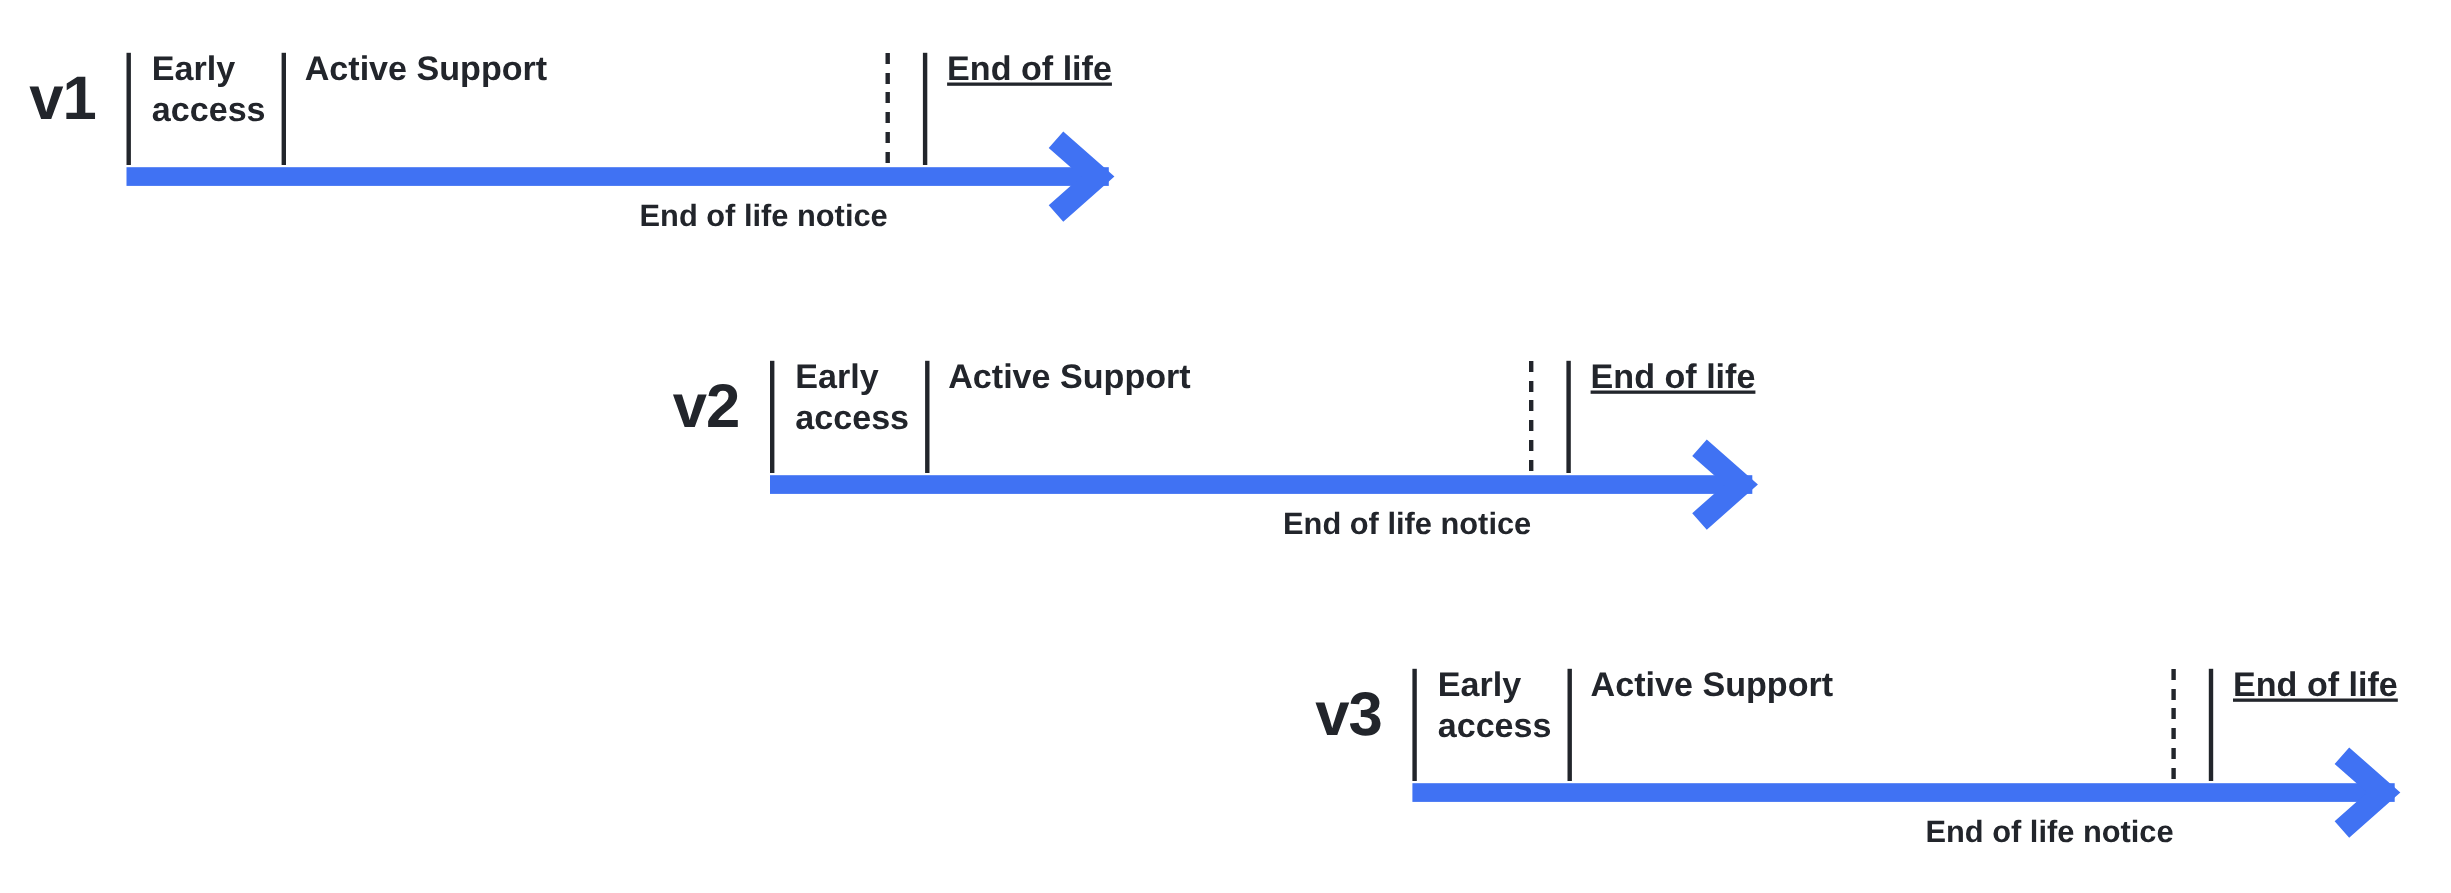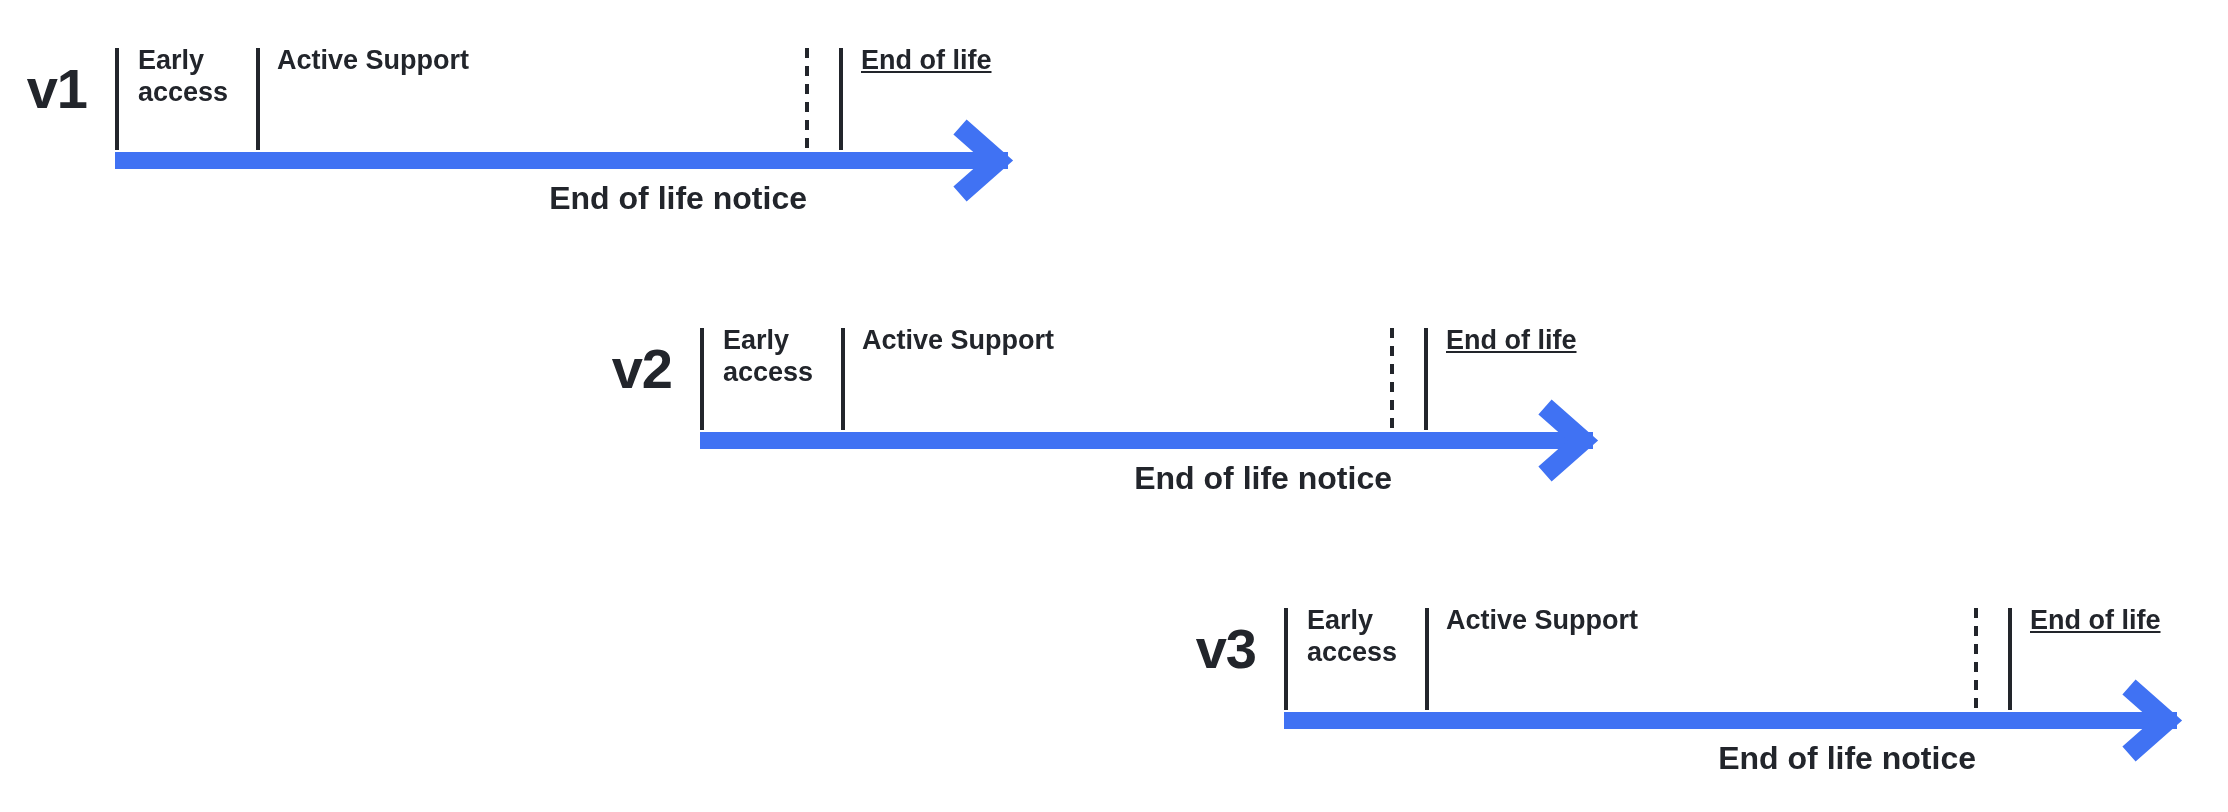--- a/index.html
+++ b/index.html
@@ -50,21 +50,21 @@
     position: absolute;
     top: 0;
     left: 688px;
     width: 4px;
     height: 103px;
     background: repeating-linear-gradient(to bottom, #22252B 0 10px, transparent 10px 18px);
   }
   .label {
     position: absolute;
     top: -3px;
-    font-size: 27px;
+    font-size: 31px;
     line-height: 1.18;
     white-space: nowrap;
   }
   .label-early {
     left: 21px;
     width: 112px;
     white-space: normal;
   }
   .label-active { left: 160px; text-align: right; }
   .label-eol    { left: 744px; text-decoration: underline; }
@@ -79,21 +79,21 @@
   .arrowhead {
     position: absolute;
     left: 833px;
     top: 70px;
     overflow: visible;
   }
   .notice {
     position: absolute;
     top: 131px;
     right: -690px;
-    font-size: 32px;
+    font-size: 28px;
     line-height: 1.2;
     white-space: nowrap;
   }
 </style>
 </head>
 <body>
 
 <div class="canvas">
 
   <div class="timeline t1">

